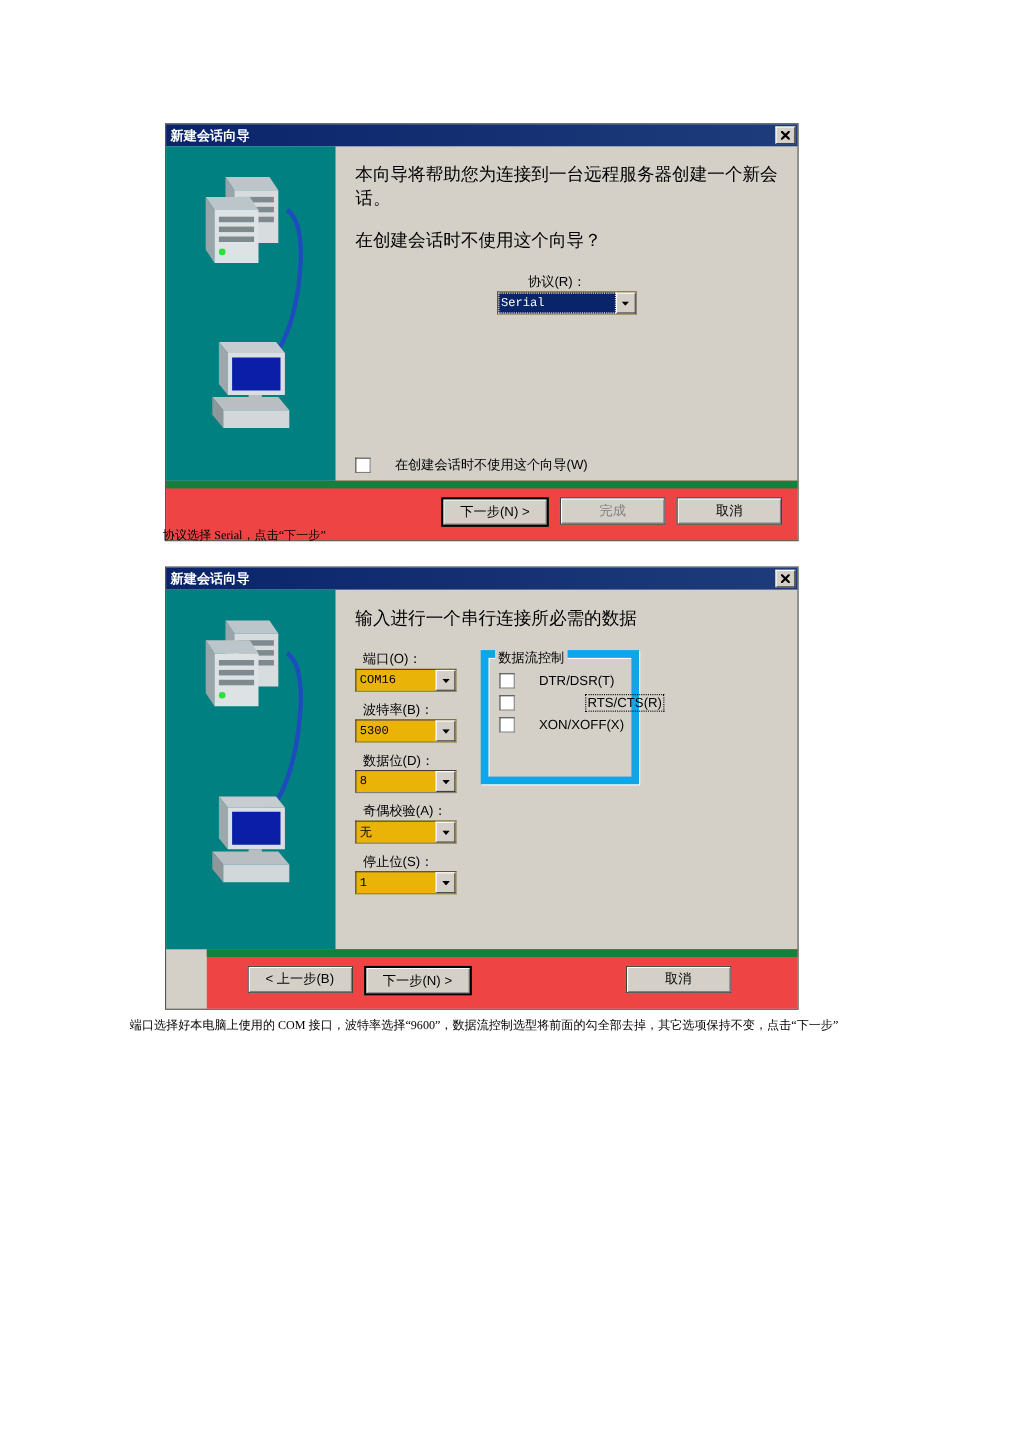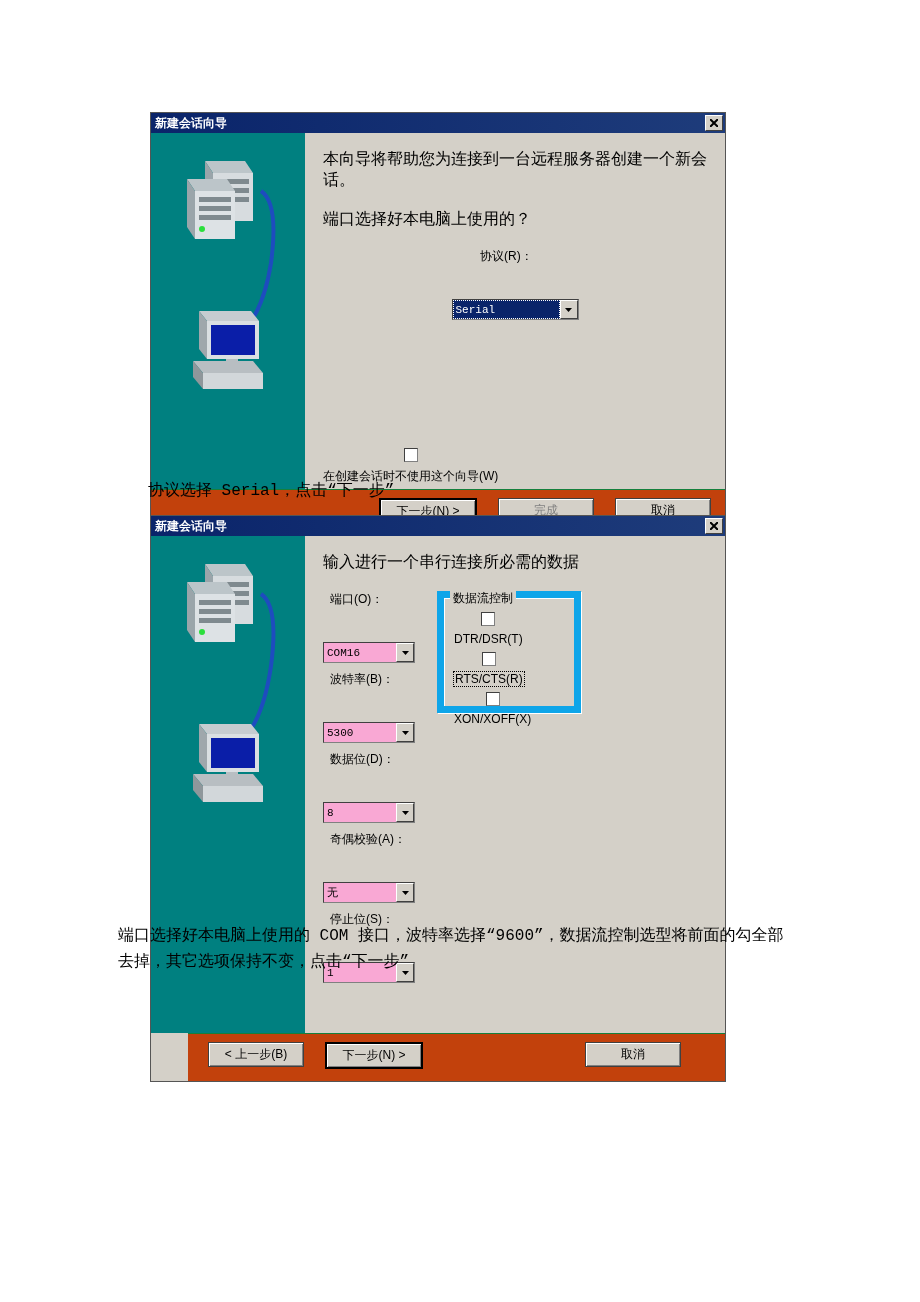--- a/index.html
+++ b/index.html
@@ -57,23 +57,23 @@
     overflow: hidden;
   }
   .content {
     flex: 1;
     padding: 16px 18px 4px 18px;
   }
   .footer {
     padding: 8px 14px 12px 0;
     display: flex;
     justify-content: flex-end;
-    gap: 21px;
-    background: #c2410c;
-    border-top: 1px solid #15803d;
+    gap: 10px;
+    background: #ef4444;
+    border-top: 7px solid #15803d;
   }
   .btn {
     min-width: 78px;
     height: 23px;
     background: #D4D0C8;
     border: 1px solid #404040;
     box-shadow: inset 1px 1px 0 #fff, inset -1px -1px 0 #808080;
     font-size: 12px;
     display: inline-flex;
     align-items: center;
@@ -96,23 +96,22 @@
     flex-direction: column;
   }
   .formrow .lbl { width: 78px; }
   .combo, .combo-narrow {
     height: 19px;
     display: inline-flex;
     align-items: stretch;
     border: 1px solid #808080;
     border-top-color: #404040;
     border-left-color: #404040;
-    background: #f9a8d4;
+    background: #eab308;
     font-size: 11px;
-    margin-top: 34px;
   }
   .combo { width: 125px; }
   .combo-narrow { width: 90px; }
   .combo .txt, .combo-narrow .txt {
     flex: 1;
     padding: 1px 3px;
     font-family: "Courier New", monospace;
     font-size: 11px;
     display: flex;
     align-items: center;
@@ -132,22 +131,21 @@
     display: flex;
     align-items: center;
     justify-content: center;
   }
   .arrow svg { display:block; }
   .chk {
     display: inline-flex;
     align-items: center;
     font-size: 12px;
     font-family: SimSun, sans-serif;
-    gap: 6px;
-    flex-direction: column;
+    gap: 22px;
   }
   .chkbox {
     width: 12px; height: 12px;
     background: #fff;
     border: 1px solid #808080;
     border-top-color: #404040;
     border-left-color: #404040;
     box-shadow: inset -1px -1px 0 #fff;
   }
   .groupbox {
@@ -160,22 +158,22 @@
   }
   .groupbox .legend {
     position: absolute;
     top: -8px;
     left: 6px;
     background: #D4D0C8;
     padding: 0 3px;
   }
   .bodytext {
     position: absolute;
-    font-size: 16px;
-    font-family: Liberation Mono, monospace;
+    font-size: 11px;
+    font-family: Liberation Serif, serif;
     line-height: 1.6;
   }
   .text1 { top: 479px; left: 148px; }
   .text2 { top: 924px; left: 118px; width: 670px; }
 </style>
 </head>
 <body>
 
 <div class="page">
 
@@ -222,21 +220,21 @@
             <polygon points="18,0 70,0 78,10 26,10" fill="#C6CCD0"></polygon>
             <polygon points="18,0 26,10 26,48 18,38" fill="#9FA7AC"></polygon>
             <polygon points="26,10 78,10 78,48 26,48" fill="#DADFE2"></polygon>
             <polygon points="30,14 74,14 74,44 30,44" fill="#0A1EA8"></polygon>
             <rect x="45" y="48" width="12" height="8" fill="#B8BEC2"></rect>
           </g>
         </svg>
       </div>
       <div class="content">
         <div class="instr">本向导将帮助您为连接到一台远程服务器创建一个新会话。</div>
-        <div class="instr">端口选择好本电脑上使用的？</div>
+        <div class="instr">在创建会话时不使用这个向导？</div>
         <div class="formrow">
           <span class="lbl" style="width:70px">协议(R)：</span>
           <div class="combo">
             <div class="txt sel">Serial</div>
             <div class="arrow">
               <svg width="7" height="4">
                   <polygon points="0,0 7,0 3.5,4" fill="#000"></polygon>
                 </svg>
             </div>
           </div>
@@ -363,21 +361,21 @@
           </div>
 
           <div class="groupbox" style="width:110px; height:84px;">
             <span class="legend">数据流控制</span>
             <div class="chk" style="margin-bottom:6px">
               <span class="chkbox"></span>
               <span>DTR/DSR(T)</span>
             </div>
             <div class="chk" style="margin-bottom:6px">
               <span class="chkbox"></span>
-              <span style="outline:1px dotted #000; padding:0 1px;">RTS/CTS(R)</span>
+              <span style="outline:1px dotted #000; padding:0 1px;margin-left:43px;">RTS/CTS(R)</span>
             </div>
             <div class="chk">
               <span class="chkbox"></span>
               <span>XON/XOFF(X)</span>
             </div>
           </div>
         </div>
         <div style="height:38px"></div>
       </div>
     </div>

